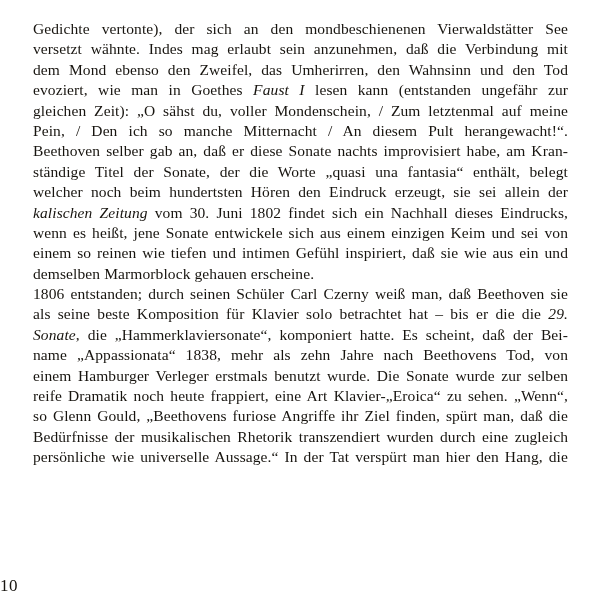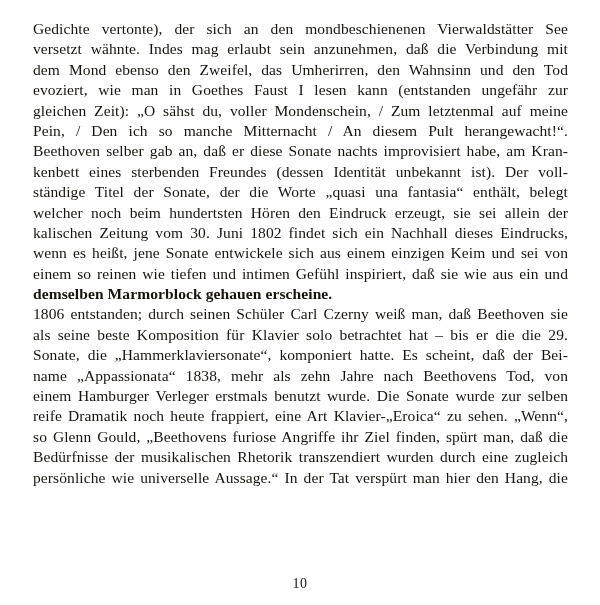--- a/index.html
+++ b/index.html
@@ -30,56 +30,54 @@
   .line {
     text-align: justify;
     text-align-last: justify;
     white-space: normal;
     height: 20.4px;
     overflow: visible;
   }
   .line.end {
     text-align: right;
     text-align-last: left;
-    font-weight: bold;
   }
   .line.indent {
     text-indent: 14px;
   }
   .line .i {
+    font-style: italic;
   }
   .line .bi {
     font-style: italic;
     font-weight: bold;
   }
   .page-number {
     position: absolute;
     left: 0;
     top: 576px;
     width: 600px;
-    text-align: center;
-    font-size: 14px;
+    font-size: 17px;
     letter-spacing: 0.5px;
     color: #17140f;
     font-family: "Liberation Serif", "DejaVu Serif", serif;
   }
 </style>
 </head>
 <body>
 
 <div class="page">
   <div class="text-block" id="text-block">
       <div class="line"><span>Gedichte vertonte), der sich an den mondbeschienenen Vierwaldstätter See</span></div>
       <div class="line"><span>versetzt wähnte. Indes mag erlaubt sein anzunehmen, daß die Verbindung mit</span></div>
       <div class="line"><span>dem Mond ebenso den Zweifel, das Umherirren, den Wahnsinn und den Tod</span></div>
       <div class="line"><span>evoziert, wie man in Goethes </span><span class="i">Faust I</span><span> lesen kann (entstanden ungefähr zur</span></div>
       <div class="line"><span>gleichen Zeit): „O sähst du, voller Mondenschein, / Zum letztenmal auf meine</span></div>
       <div class="line"><span>Pein, / Den ich so manche Mitternacht / An diesem Pult herangewacht!“.</span></div>
       <div class="line"><span>Beethoven selber gab an, daß er diese Sonate nachts improvisiert habe, am Kran-</span></div>
-      <div class="line"><span>kenbett eines sterbenden Freundes (dessen Identität unbekannt ist). Der voll-</span></div>
       <div class="line"><span>ständige Titel der Sonate, der die Worte „quasi una fantasia“ enthält, belegt</span></div>
       <div class="line"><span>welcher noch beim hundertsten Hören den Eindruck erzeugt, sie sei allein der</span></div>
       <div class="line"><span class="i">kalischen Zeitung</span><span> vom 30. Juni 1802 findet sich ein Nachhall dieses Eindrucks,</span></div>
       <div class="line"><span>wenn es heißt, jene Sonate entwickele sich aus einem einzigen Keim und sei von</span></div>
       <div class="line"><span>einem so reinen wie tiefen und intimen Gefühl inspiriert, daß sie wie aus ein und</span></div>
       <div class="line end"><span>demselben Marmorblock gehauen erscheine.</span></div>
       <div class="line"><span>1806 entstanden; durch seinen Schüler Carl Czerny weiß man, daß Beethoven sie</span></div>
       <div class="line"><span>als seine beste Komposition für Klavier solo betrachtet hat – bis er die die </span><span class="i">29.</span></div>
       <div class="line"><span class="i">Sonate</span><span>, die „Hammerklaviersonate“, komponiert hatte. Es scheint, daß der Bei-</span></div>
       <div class="line"><span>name „Appassionata“ 1838, mehr als zehn Jahre nach Beethovens Tod, von</span></div>

